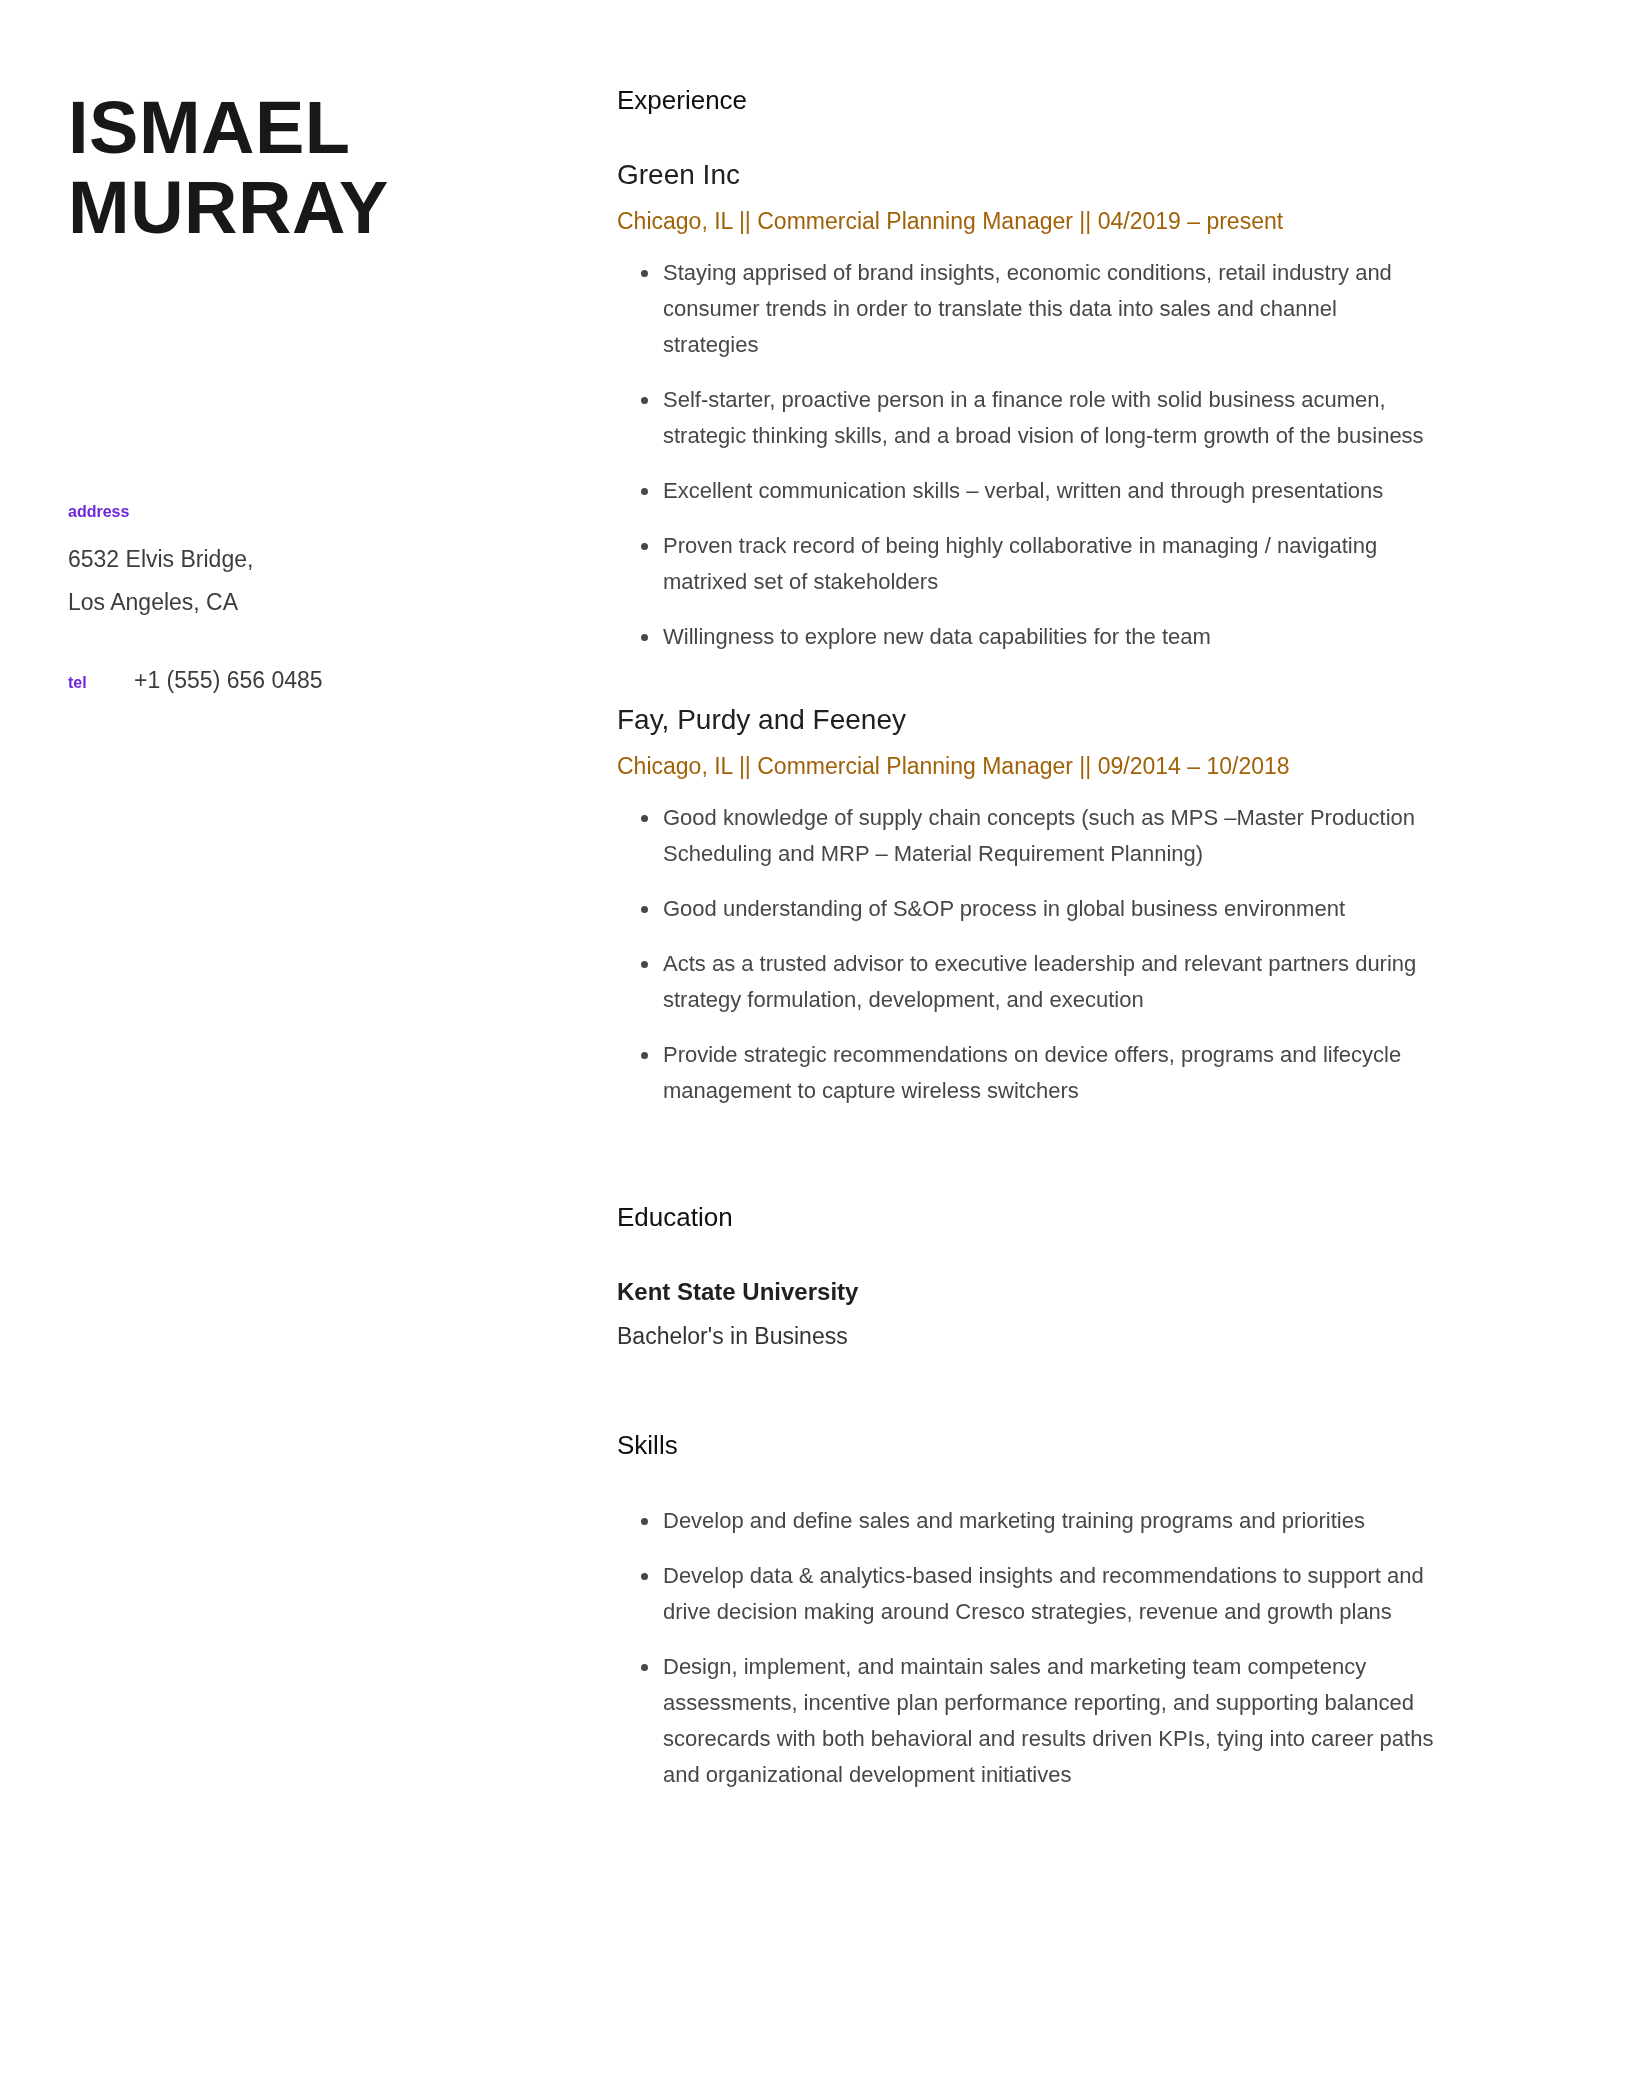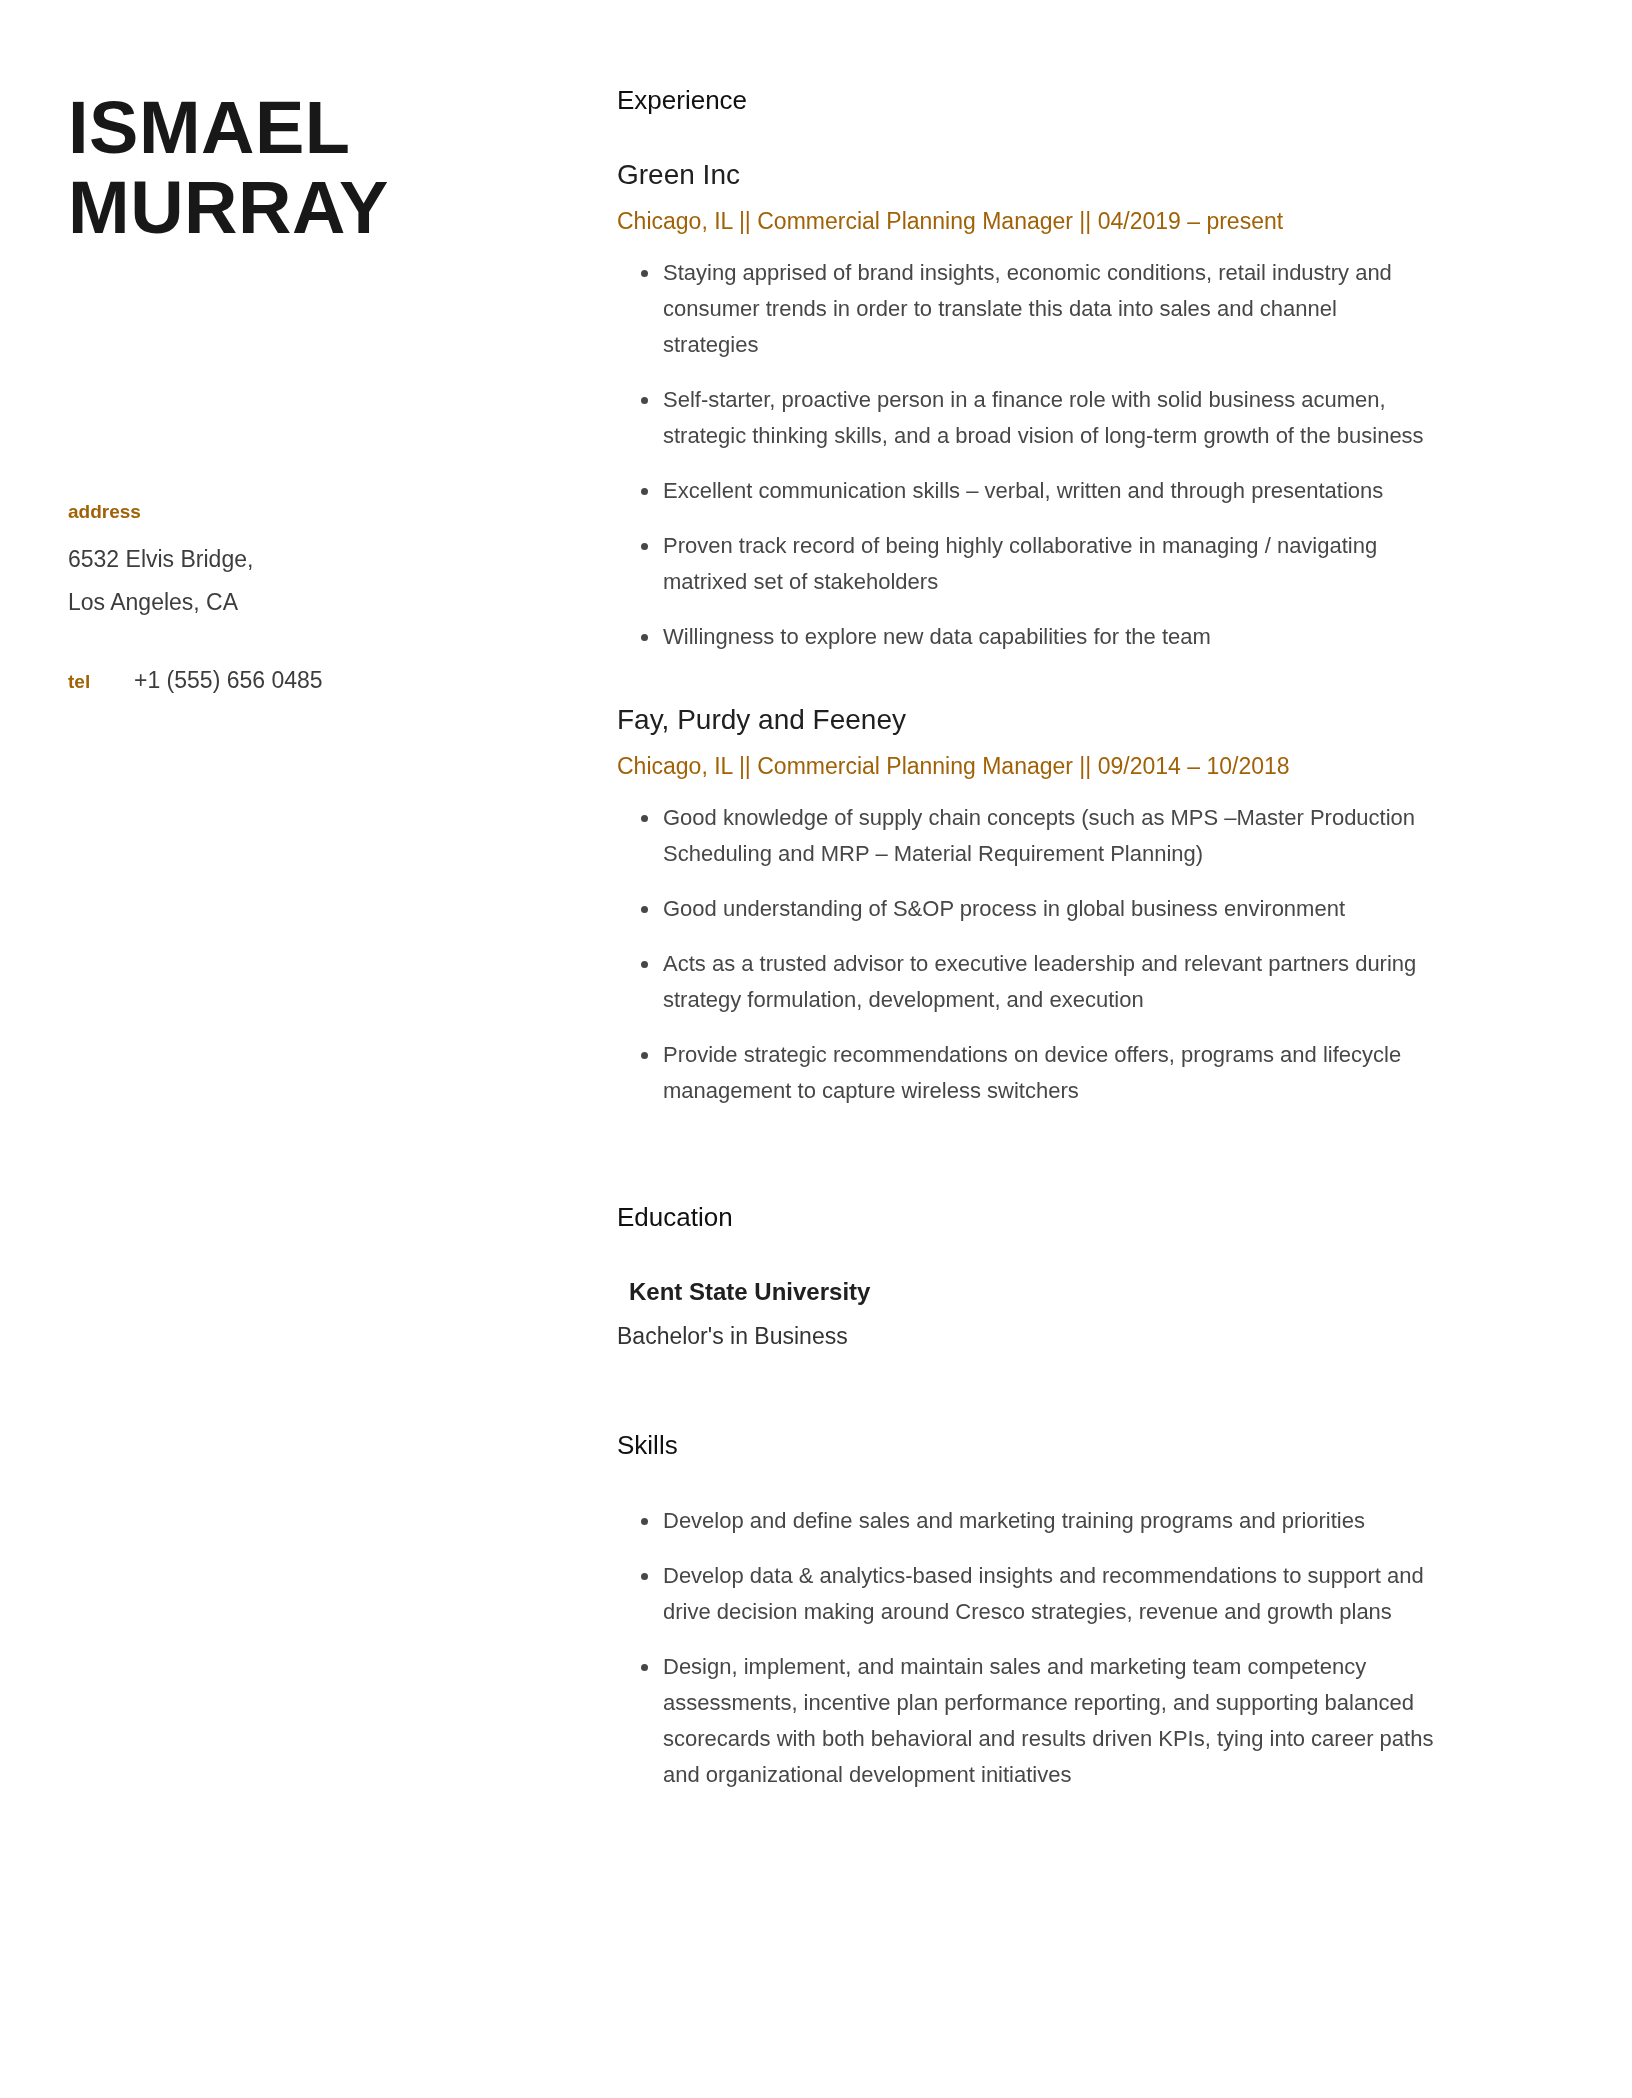--- a/index.html
+++ b/index.html
@@ -25,23 +25,23 @@
     margin: 0;
     font-size: 74px;
     line-height: 80px;
     font-weight: 700;
     color: #181818;
     letter-spacing: 0.5px;
   }
   .name span { display: block; }
   .contact { margin-top: 252px; }
   .contact-label {
-    font-size: 19px;
+    font-size: 16px;
     font-weight: 700;
-    color: #a16207;
+    color: #6d28d9;
     line-height: 24px;
   }
   .address-lines { margin-top: 14px; }
   .contact-value {
     font-size: 23px;
     color: #3d3d3d;
     line-height: 43px;
   }
   .tel-row {
     display: flex;
@@ -82,21 +82,21 @@
   }
   ul.bullets li {
     font-size: 22px;
     line-height: 36px;
     color: #474747;
     padding-left: 2px;
     margin-top: 19px;
   }
   .section-education { margin-top: 92px; }
   h3.school {
-    margin: 0 0 14px 12px;
+    margin: 0 0 14px 0;
     font-size: 24px;
     line-height: 30px;
     font-weight: 700;
     color: #202020;
   }
   .degree {
     margin: 0;
     font-size: 23px;
     line-height: 30px;
     color: #333333;

